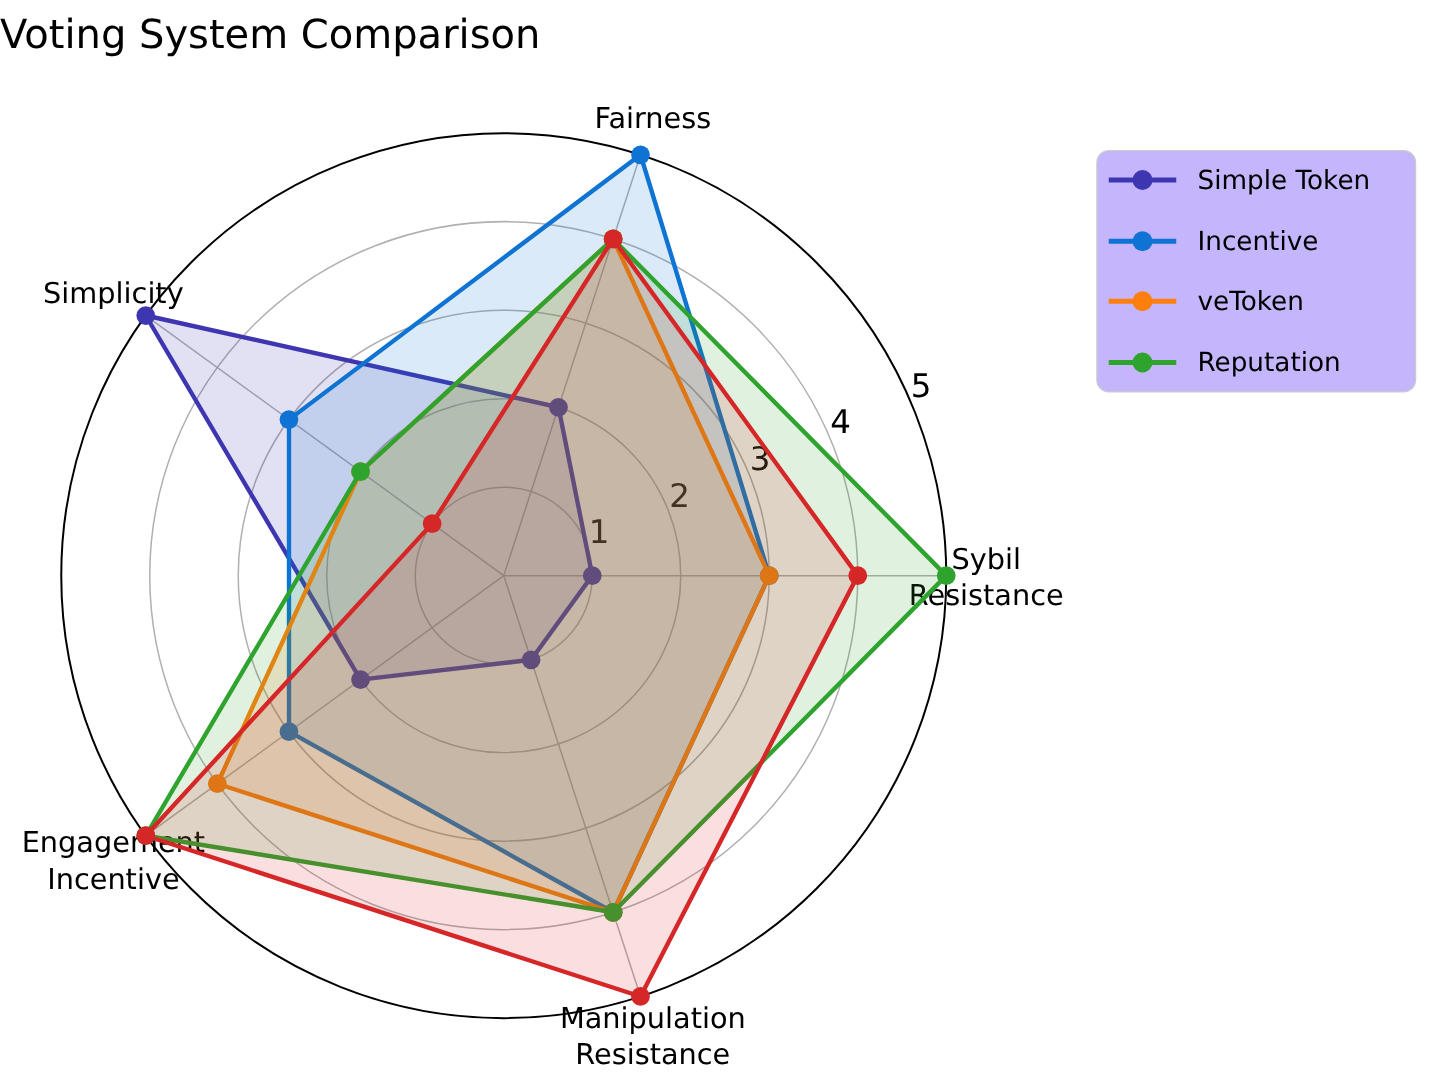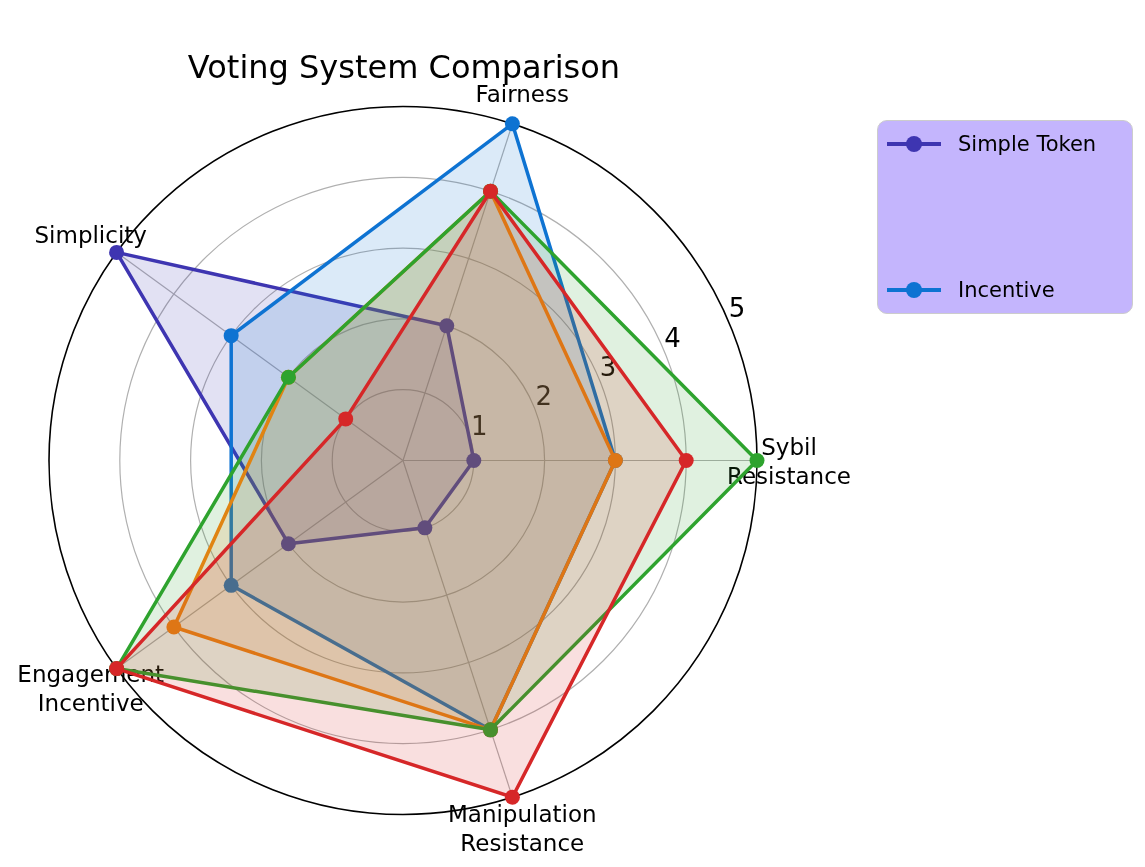--- a/index.html
+++ b/index.html
@@ -9,25 +9,24 @@
   }
   .figure {
     position: relative;
     width: 1145px; height: 867px;
     background: #ffffff;
     overflow: hidden;
   }
   .chart-title {
     position: absolute;
     left: 0; top: 9px; width: 808px;
-    text-align: center;
+    text-align: left;
     font-size: 32px;
     line-height: 1.15;
     color: #000000;
-    margin-top: 40px;
   }
   #radar {
     position: absolute; left: 0; top: 0;
   }
   #radar text {
     font-family: "DejaVu Sans", sans-serif;
     fill: #000000;
   }
   .legend {
     position: absolute;
@@ -146,15 +145,29 @@
         </svg>
       <span class="legend-label">Simple Token</span>
     </div>
     <div class="legend-item">
       <svg class="legend-swatch" width="56" height="22">
           <line x1="1" y1="11" x2="55" y2="11" stroke="#0E73D2" stroke-width="4"></line>
           <circle cx="28" cy="11" r="8" fill="#0E73D2"></circle>
         </svg>
       <span class="legend-label">Incentive</span>
     </div>
+    <div class="legend-item">
+      <svg class="legend-swatch" width="56" height="22">
+          <line x1="1" y1="11" x2="55" y2="11" stroke="#FF7F0E" stroke-width="4"></line>
+          <circle cx="28" cy="11" r="8" fill="#FF7F0E"></circle>
+        </svg>
+      <span class="legend-label">veToken</span>
+    </div>
+    <div class="legend-item">
+      <svg class="legend-swatch" width="56" height="22">
+          <line x1="1" y1="11" x2="55" y2="11" stroke="#2EA32E" stroke-width="4"></line>
+          <circle cx="28" cy="11" r="8" fill="#2EA32E"></circle>
+        </svg>
+      <span class="legend-label">Reputation</span>
+    </div>
   </div>
 
 </div>
 
 </body></html>

